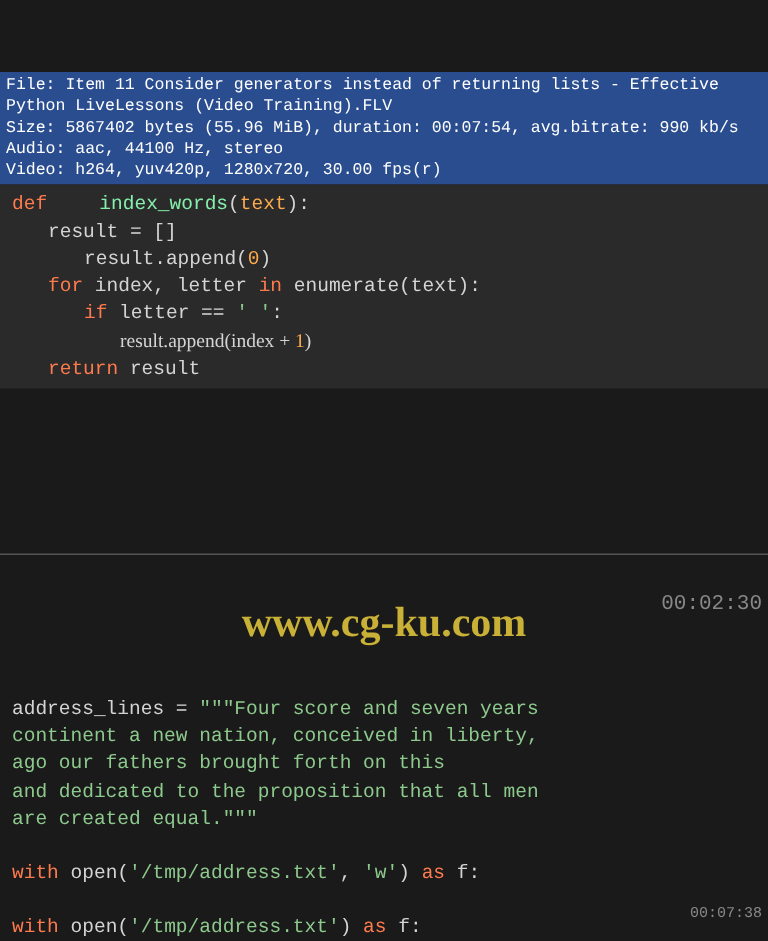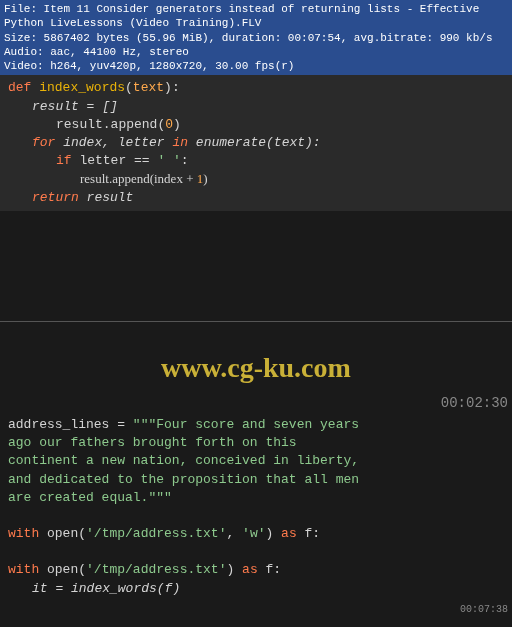--- a/index.html
+++ b/index.html
@@ -11,36 +11,37 @@
       font-size: 12px;
       overflow: hidden;
       position: relative;
     }
     .header {
       background: #2a4d8f;
       color: #ffffff;
       padding: 2px 4px;
       font-size: 11px;
       line-height: 1.3;
+      margin-top: 48px;
     }
     .code-block {
       background: #2a2a2a;
       padding: 4px 8px;
       font-size: 13px;
       line-height: 1.4;
     }
     .code-block2 {
       background: #1a1a1a;
       padding: 4px 8px;
       font-size: 13px;
       line-height: 1.4;
       color: #d4d4d4;
     }
     .kw { color: #ff7b4d; }
-    .fn { color: #eab308; }
+    .fn { color: #86efac; margin-left: 27px; }
     .param { color: #ffa94d; margin-top: 16px; }
     .punct { color: #d4d4d4; }
     .var { color: #d4d4d4; }
     .num { color: #ffa94d; }
     .str { color: #8dc98d; }
     .divider {
       height: 1px;
       background: #555;
       margin-top: 110px;
     }
@@ -59,21 +60,21 @@
       color: #888;
       font-size: 14px;
     }
     .timestamp2 {
       position: absolute;
       right: 4px;
       bottom: 12px;
       color: #888;
       font-size: 10px;
     }
-    .indent1 { padding-left: 24px; font-style: italic; }
+    .indent1 { padding-left: 24px; }
     .indent2 { padding-left: 48px; }
     .indent3 { padding-left: 72px; font-family: Liberation Serif, serif; }
     .dim-text { color: #999; }
   </style>
 </head>
 <body>
 
 <div class="header">
   <div>File: Item 11 Consider generators instead of returning lists - Effective Python LiveLessons (Video Training).FLV</div>
   <div>Size: 5867402 bytes (55.96 MiB), duration: 00:07:54, avg.bitrate: 990 kb/s</div>
@@ -110,22 +111,22 @@
 
 <div class="watermark">www.cg-ku.com</div>
 
 <div class="timestamp1">00:02:30</div>
 
 <div class="code-block2">
   <div class="dim-text">&nbsp;</div>
   <div>
     <span class="var">address_lines</span><span class="punct"> = </span><span class="str">"""Four score and seven years</span>
   </div>
+  <div><span class="str">continent a new nation, conceived in liberty,</span></div>
   <div><span class="str">ago our fathers brought forth on this</span></div>
-  <div><span class="str">continent a new nation, conceived in liberty,</span></div>
   <div><span class="str">and dedicated to the proposition that all men</span></div>
   <div><span class="str">are created equal."""</span></div>
   <div>&nbsp;</div>
   <div>
     <span class="kw">with</span><span class="var"> open(</span><span class="str">'/tmp/address.txt'</span><span class="punct">, </span><span class="str">'w'</span><span class="punct">) </span><span class="kw">as</span><span class="var"> f:</span>
   </div>
   <div>&nbsp;</div>
   <div>
     <span class="kw">with</span><span class="var"> open(</span><span class="str">'/tmp/address.txt'</span><span class="punct">) </span><span class="kw">as</span><span class="var"> f:</span>
   </div>

